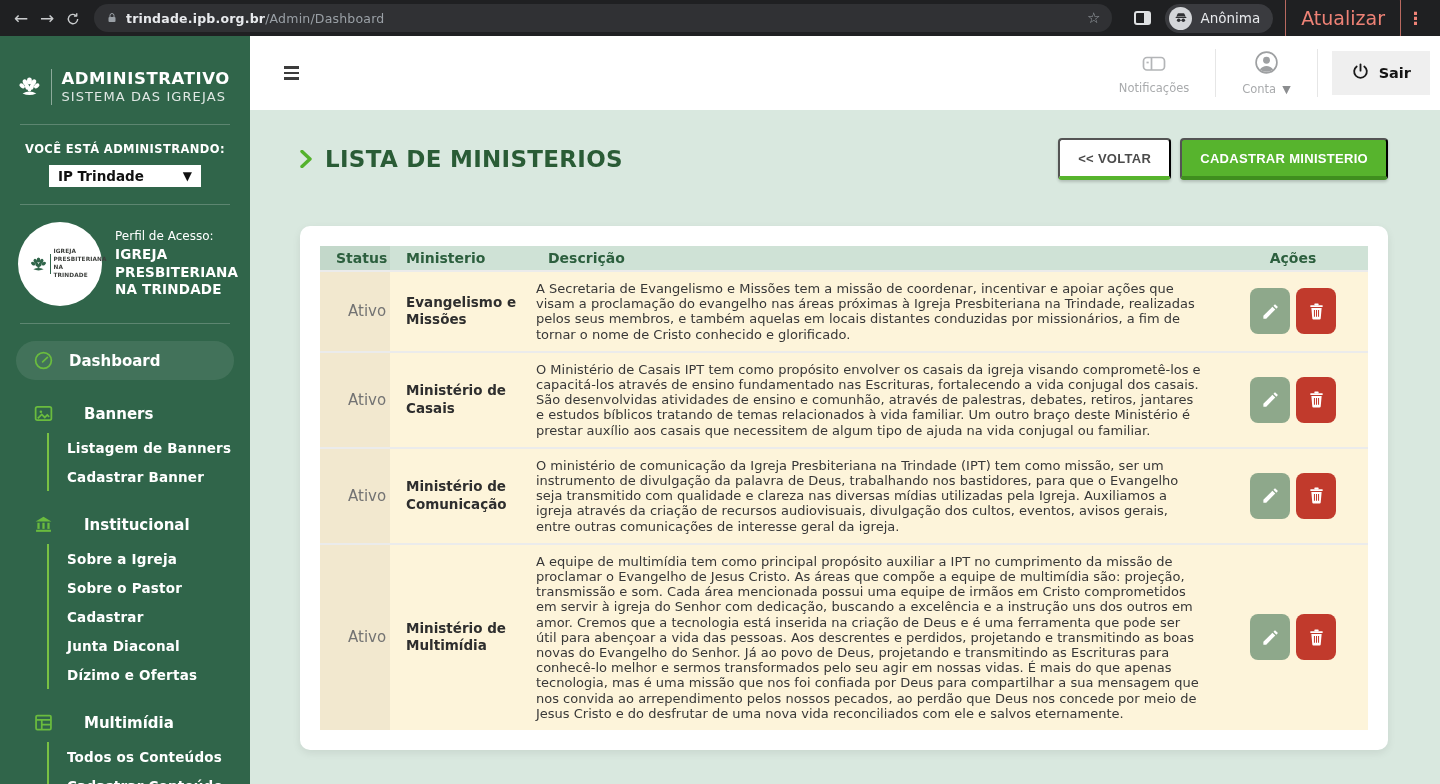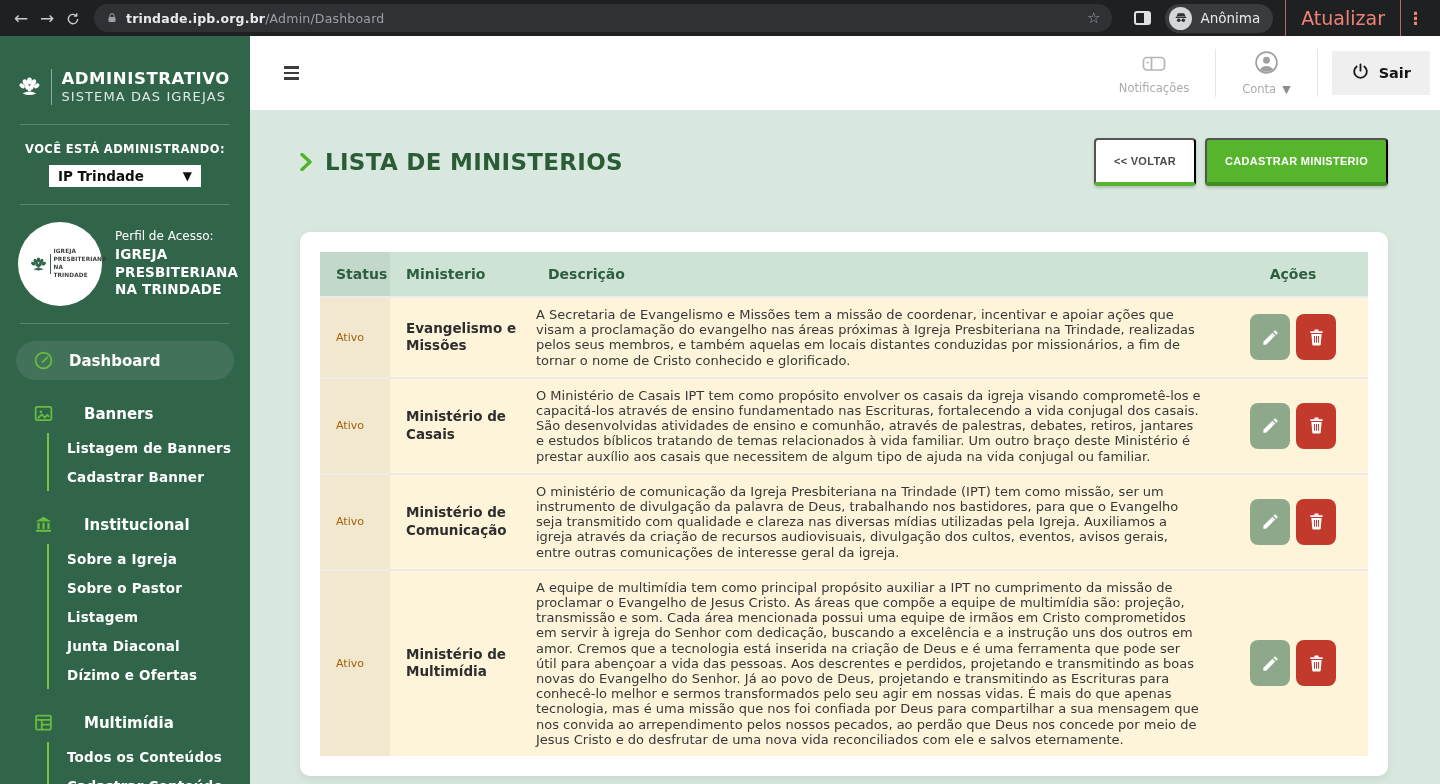--- a/index.html
+++ b/index.html
@@ -55,32 +55,32 @@
   .tb-sep{width:1px;height:48px;background:#e6e6e6}
   .conta-row{display:flex;align-items:center;gap:6px}
   .conta-caret{color:#8b8d8f;font-size:11px}
   .sair{background:#efefef;height:44px;display:flex;align-items:center;gap:9px;padding:0 19px;margin:0 10px 0 14px;font-weight:bold;font-size:14.5px;color:#151515}
 
   .content{flex:1;background:#d9e8df;padding:28px 52px 0 50px;overflow:hidden}
   .page-head{display:flex;align-items:center;justify-content:space-between;margin-bottom:46px}
   .title-wrap{display:flex;align-items:center;gap:13px}
   .page-title{font-size:23px;font-weight:bold;color:#2a5c36;letter-spacing:.3px}
   .btns{display:flex;gap:9px}
-  .btn{height:48px;border-radius:4px;font-weight:bold;font-size:11px;display:flex;align-items:center;padding:0 18px;box-shadow:0 2px 3px rgba(0,0,0,.18);letter-spacing:.3px}
+  .btn{height:42px;border-radius:4px;font-weight:bold;font-size:13px;display:flex;align-items:center;padding:0 18px;box-shadow:0 2px 3px rgba(0,0,0,.18);letter-spacing:.3px}
   .btn-back{background:#fff;color:#4b4b4b;border-bottom:4px solid #57b42d}
   .btn-create{background:#57b42d;color:#fff;border-bottom:4px solid #3f8f1e}
 
   .card{background:#fff;border-radius:10px;padding:20px;box-shadow:0 3px 8px rgba(0,0,0,.08)}
   .trow{display:grid;grid-template-columns:70px 142px 1fr 150px;align-items:center}
-  .thead{background:#cfe2d6;color:#2c5f3e;font-weight:bold;font-size:14px;height:44px}
+  .thead{background:#cfe2d6;color:#2c5f3e;font-weight:bold;font-size:14px;height:24px}
   .th{padding-left:16px}
   .th-status{background:#c3d8ca;height:100%;display:flex;align-items:center;padding-left:16px}
   .th-actions{justify-self:center;padding:0}
   .tbody .trow{background:#fdf4da;border-top:2px solid #ebebeb}
-  .c-status{background:#f2e8cf;align-self:stretch;display:flex;align-items:center;padding-left:16px;font-size:11px;color:#a16207}
+  .c-status{background:#f2e8cf;align-self:stretch;display:flex;align-items:center;padding-left:28px;font-size:15px;color:#737373}
   .c-min{padding:0 12px 0 16px;font-weight:bold;font-size:13.5px;color:#2e2e2e;line-height:1.3}
   .c-desc{font-size:13px;color:#383838;line-height:1.17;padding:9px 16px 9px 4px}
   .c-act{display:flex;gap:6px;justify-content:center}
   .abtn{width:40px;height:46px;border-radius:8px;display:flex;align-items:center;justify-content:center;border:none}
   .abtn-edit{background:#8ea88b}
   .abtn-del{background:#c13a2c}
 </style>
 </head>
 <body>
 
@@ -219,21 +219,21 @@
                 <rect x="10.7" y="10" width="2.6" height="7"></rect>
                 <rect x="16.4" y="10" width="2.6" height="7"></rect>
                 <rect x="3.5" y="18" width="17" height="2.4"></rect>
               </svg>
           </span>
           <span>Institucional</span>
         </div>
         <div class="subs">
           <div class="sub">Sobre a Igreja</div>
           <div class="sub">Sobre o Pastor</div>
-          <div class="sub">Listagem</div>
+          <div class="sub">Cadastrar</div>
           <div class="sub">Junta Diaconal</div>
           <div class="sub">Dízimo e Ofertas</div>
         </div>
       </div>
 
       <div>
         <div class="section-head">
           <span class="micon">
             <svg viewBox="0 0 24 24" width="21" height="21" fill="none" stroke="#6abc3e" stroke-width="2">
                 <rect x="3.5" y="4" width="17" height="16" rx="1.5"></rect>

